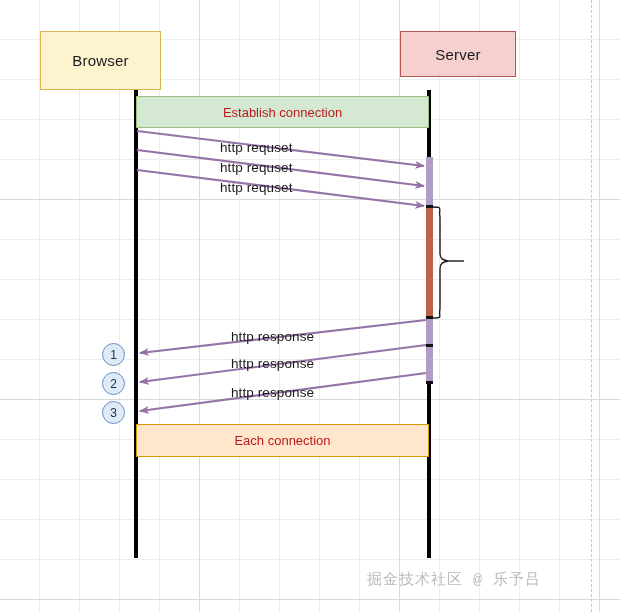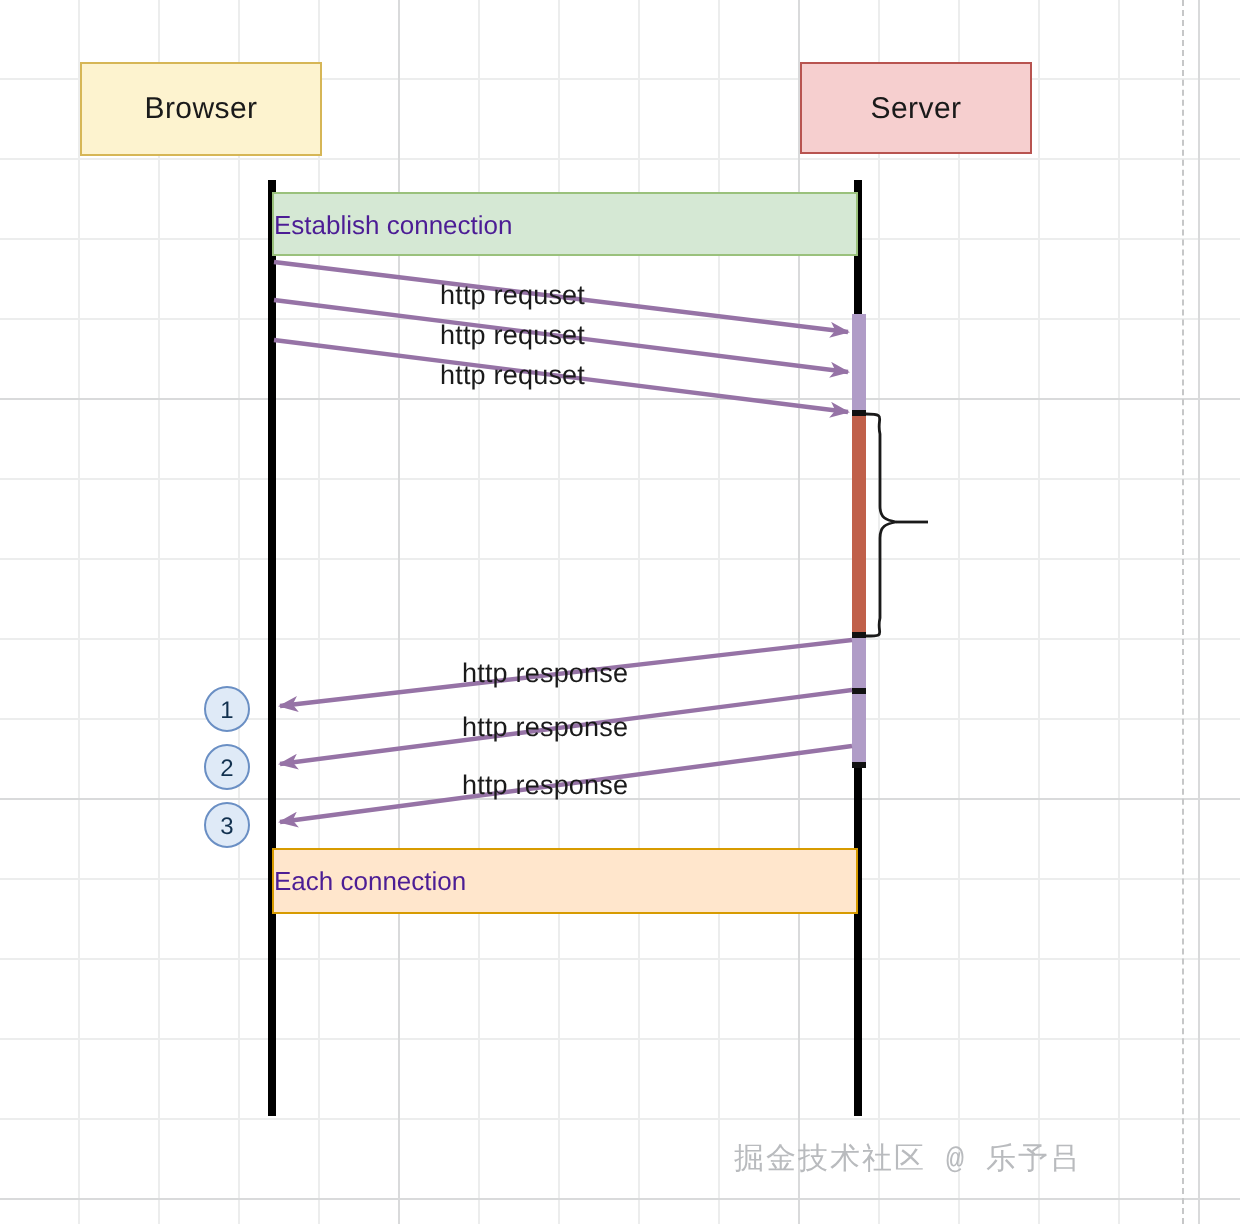--- a/index.html
+++ b/index.html
@@ -43,21 +43,21 @@
     position: absolute;
     box-sizing: border-box;
     display: flex;
     align-items: center;
     justify-content: center;
     font-size: 15px;
     color: #1a1a1a;
     letter-spacing: .2px;
   }
   .node-browser {
-    left: 40px; top: 31px; width: 121px; height: 47px;
+    left: 40px; top: 31px; width: 121px; height: 59px;
     background: #fdf3cf;
     border: 1px solid #d6b656;
   }
   .node-server {
     left: 400px; top: 31px; width: 116px; height: 46px;
     background: #f6cfcf;
     border: 1px solid #b85450;
   }
 
   
@@ -68,22 +68,23 @@
   }
   .lifeline-browser { left: 134px; top: 90px; height: 468px; }
   .lifeline-server  { left: 427px; top: 90px; height: 468px; }
 
   
   .phase-bar {
     position: absolute;
     box-sizing: border-box;
     display: flex;
     align-items: center;
+    justify-content: center;
     font-size: 13px;
-    color: #4c1d95;
+    color: #b91c1c;
   }
   .phase-establish {
     left: 136px; top: 96px; width: 293px; height: 32px;
     background: #d5e8d4;
     border: 1px solid #9ac17c;
   }
   .phase-close {
     left: 136px; top: 424px; width: 293px; height: 33px;
     background: #ffe6cc;
     border: 1px solid #d79b00;

